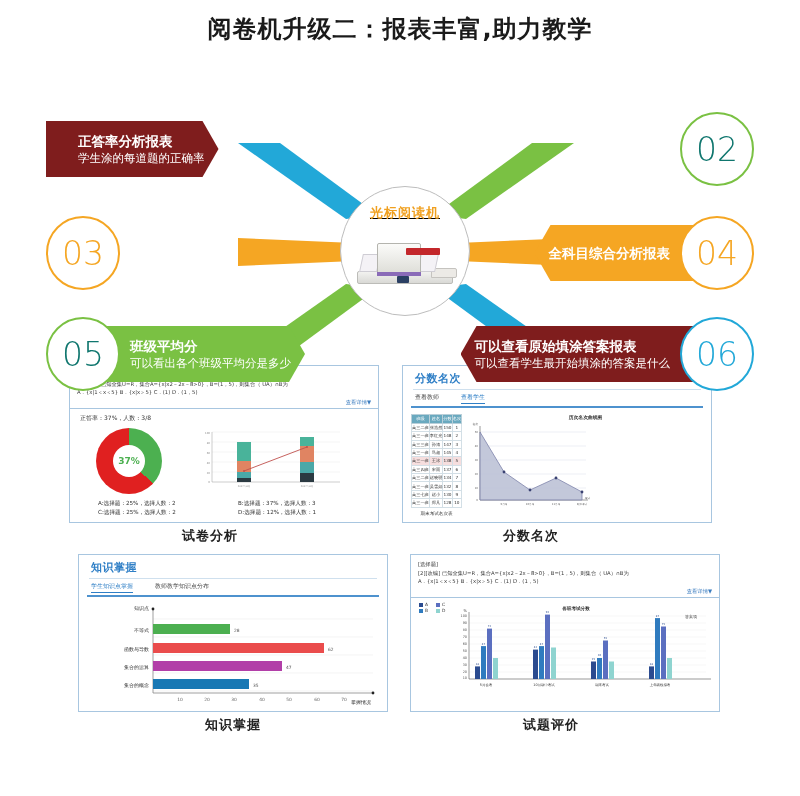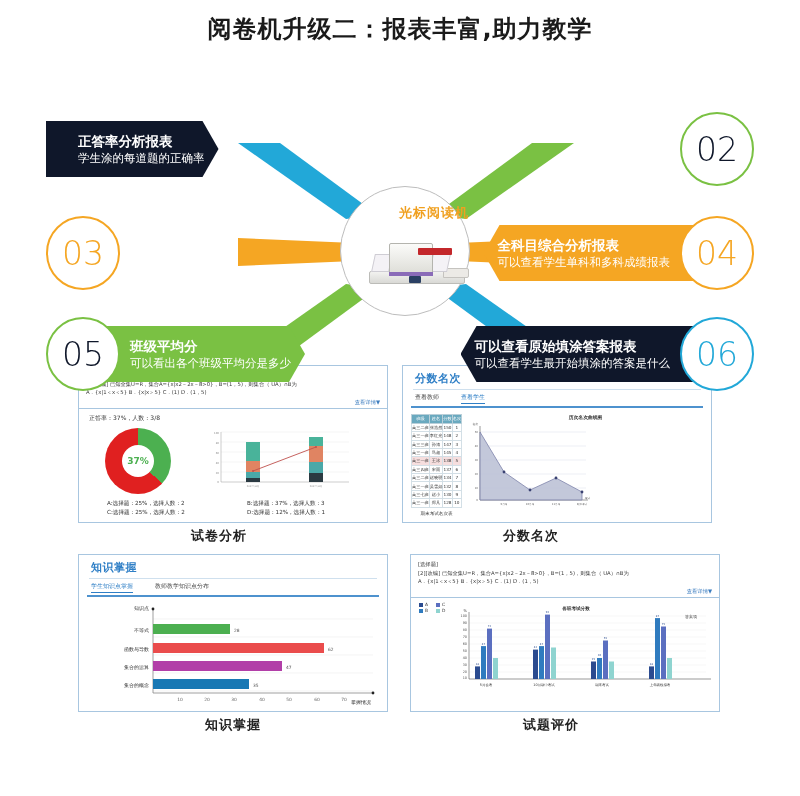--- a/index.html
+++ b/index.html
@@ -34,21 +34,22 @@
   .center-circle {
     position: absolute;
     left: 340px; top: 138px;
     width: 130px; height: 130px;
     border-radius: 50%;
     background: #ffffff;
     border: 1px solid #bdbdbd;
     z-index: 6;
     display: flex;
     flex-direction: column;
-    align-items: flex-end;
+    align-items: center;
+    text-decoration: underline;
   }
   .center-label {
     margin-top: 17px;
     font-size: 13px;
     font-weight: bold;
     color: #f0a020;
     letter-spacing: 1px;
   }
   .scanner {
     position: relative;
@@ -161,23 +162,23 @@
   .feat-left .f-circle { margin-right: -22px; }
   .feat-left .f-banner { padding-left: 32px; }
 
   
   .feat-right { flex-direction: row-reverse; }
   .feat-right .f-circle { margin-left: -22px; }
   .feat-right .f-banner { padding-right: 32px; align-items: flex-start; }
 
   
   .c-blue   { border: 2px solid #22a8d8; color: #22a8d8; }
-  .c-green  { border: 2px solid #7ac143; color: #0f172a; }
+  .c-green  { border: 2px solid #7ac143; color: #0f766e; }
   .c-orange { border: 2px solid #f5a623; color: #f5a623; }
-  .b-blue   { background: #0f172a; }
+  .b-blue   { background: #7f1d1d; }
   .b-green  { background: #7ac143; }
   .b-orange { background: #f5a623; }
 
   
   .bn-r-arrow { clip-path: polygon(0 0, calc(100% - 16px) 0, 100% 50%, calc(100% - 16px) 100%, 0 100%); }
   .bn-l-arrow { clip-path: polygon(16px 0, 100% 0, 100% 100%, 16px 100%, 0 50%); }
 
   
   #feature-01 { left: 46px;  top: 63px;  }
   #feature-02 { right: 46px; top: 63px;  }
@@ -200,21 +201,21 @@
     position: relative;
   }
   .shot-caption {
     text-align: center;
     font-size: 13px;
     color: #222;
     font-weight: bold;
     margin-top: 4px;
     letter-spacing: 1px;
   }
-  #cell-1 { left: 78px;  top: 5px;  width: 282px; }
+  #cell-1 { left: 69px;  top: 5px;  width: 282px; }
   #cell-2 { left: 402px; top: 5px;  width: 258px; }
   #cell-3 { left: 78px;  top: 194px; width: 310px; }
   #cell-4 { left: 410px; top: 194px; width: 282px; }
   #shot-1, #shot-2, #shot-3, #shot-4 { width: 310px; height: 158px; }
 
   
   .q-block {
     padding: 5px 7px 2px 7px;
     border-bottom: 1px solid #a8c6e0;
     font-size: 5.3px;
@@ -350,21 +351,20 @@
   </div>
 
   <div class="feature feat-left" id="feature-03">
     <div class="f-circle c-orange">03</div>
   </div>
 
   <div class="feature feat-right" id="feature-04">
     <div class="f-circle c-orange">04</div>
     <div class="f-banner b-orange bn-l-arrow">
       <div class="f-title">全科目综合分析报表</div>
-      <div class="f-sub">可以查看学生单科和多科成绩报表</div>
     </div>
   </div>
 
   <div class="feature feat-left" id="feature-05">
     <div class="f-circle c-green">05</div>
     <div class="f-banner b-green bn-r-arrow">
       <div class="f-title">班级平均分</div>
       <div class="f-sub">可以看出各个班级平均分是多少</div>
     </div>
   </div>

